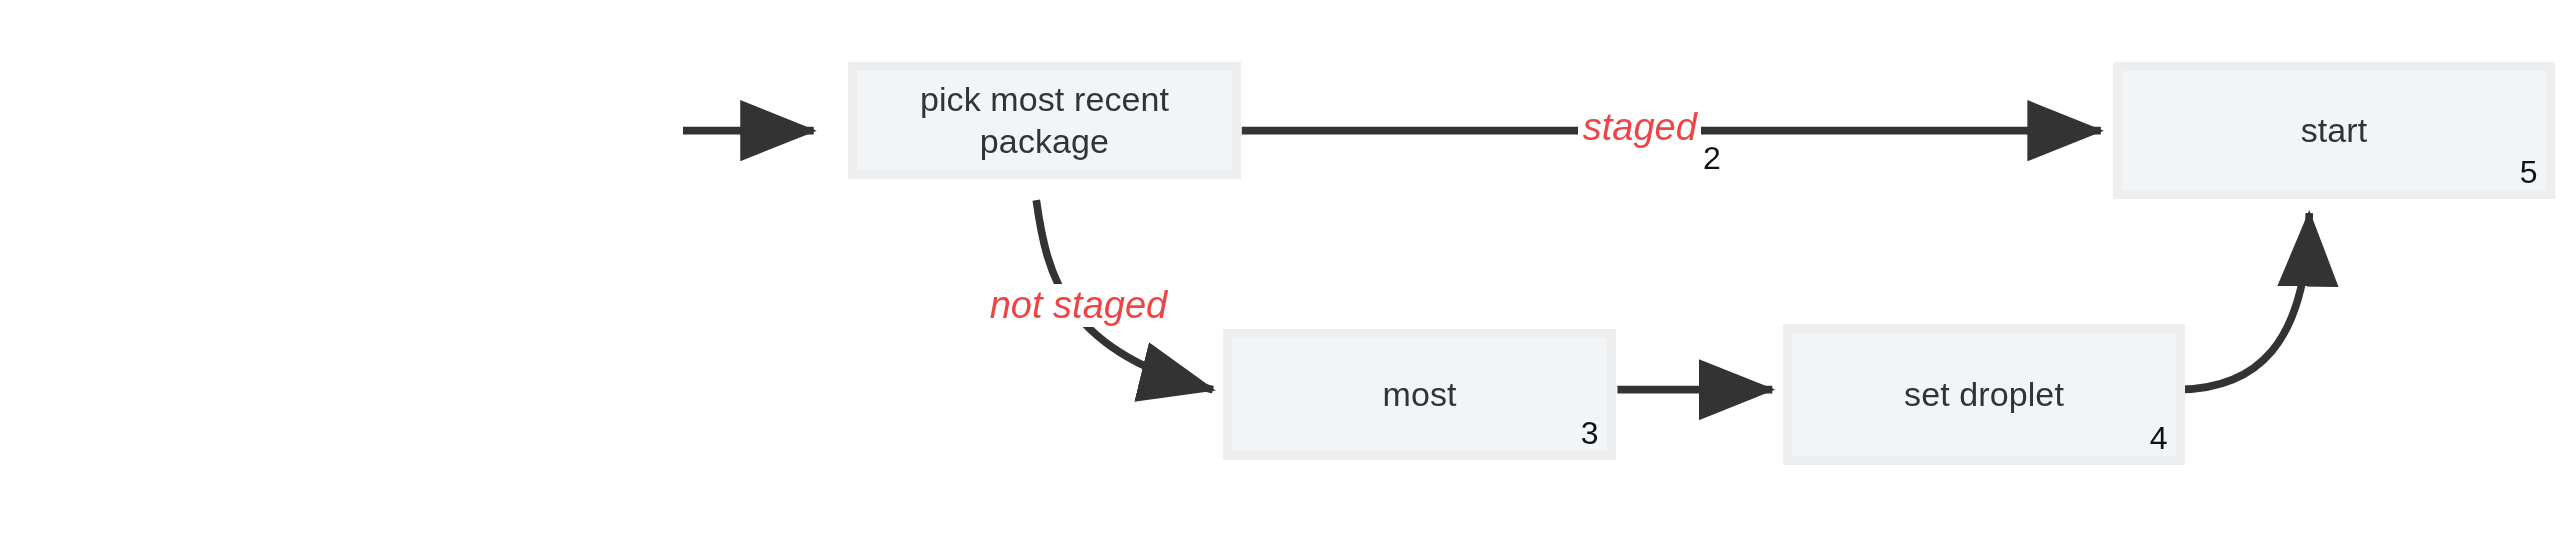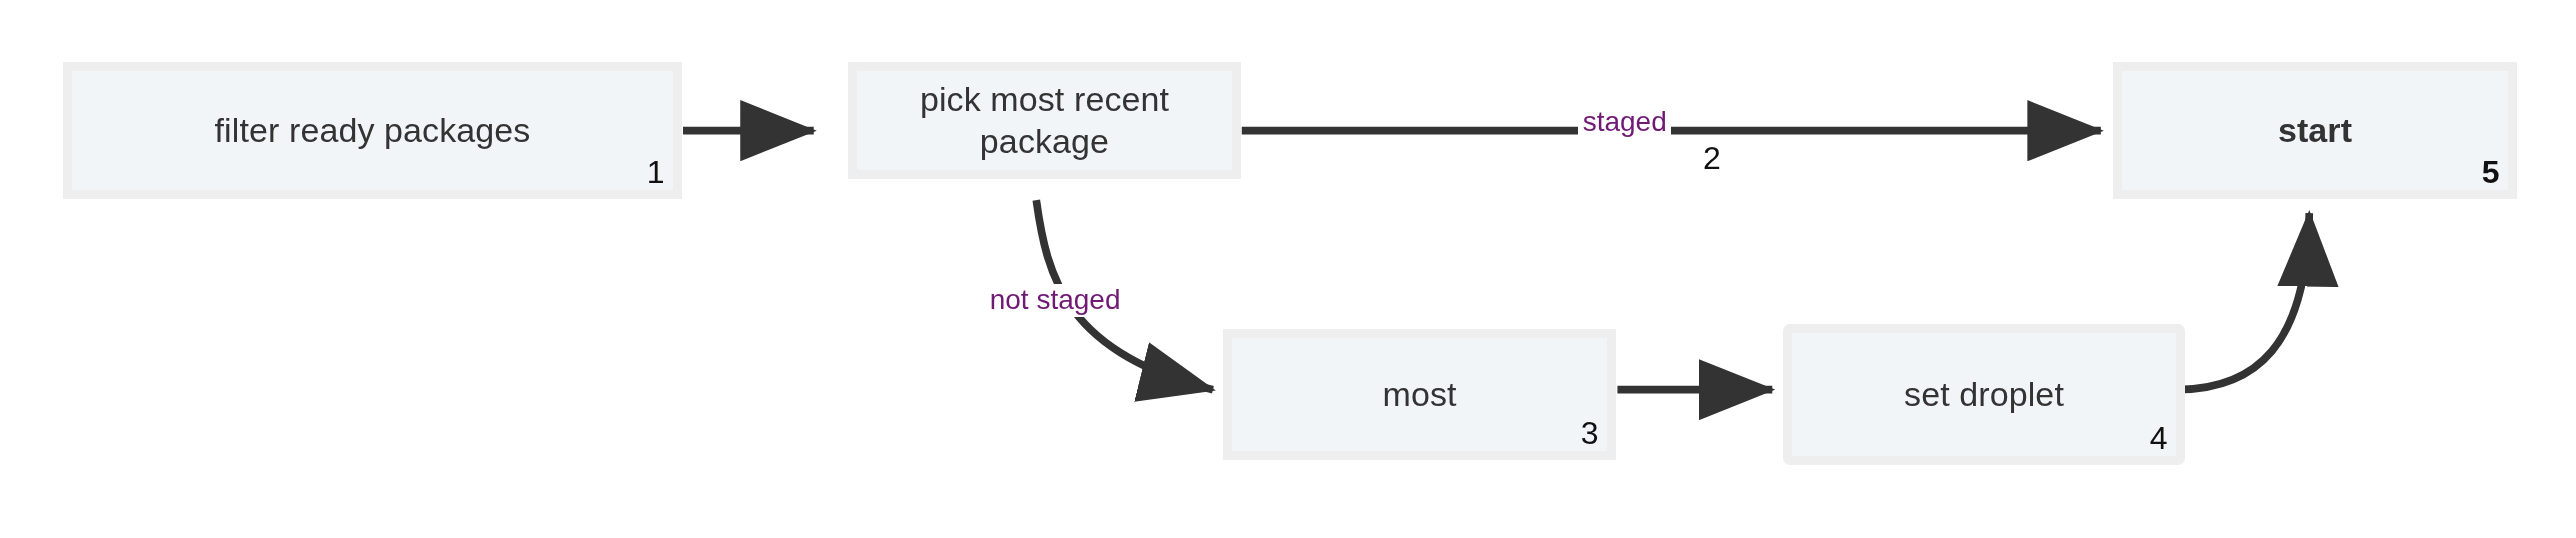--- a/index.html
+++ b/index.html
@@ -50,26 +50,27 @@
   .node-id {
     position: absolute;
     right: 8.2px;
     bottom: 1.2px;
     color: #111111;
     font-size: 32px;
     line-height: 1;
   }
   .edge-label {
     position: absolute;
-    color: #701a75;
-    font-size: 28px;
+    color: #ef4444;
+    font-size: 38px;
     line-height: 1;
     white-space: nowrap;
     background: #ffffff;
     padding: 2.4px 4.7px;
+    font-style: italic;
   }
   .edge-id {
     position: absolute;
     color: #111111;
     font-size: 32px;
     line-height: 1;
     white-space: nowrap;
   }
 </style>
 </head>
@@ -88,49 +89,43 @@
 
     <path d="M2109,222 L3568,222" stroke="#333333" stroke-width="13" fill="none" marker-end="url(#arrowhead)"></path>
 
     <path d="M1760,340 C1778,470 1810,600 2060,662" stroke="#333333" stroke-width="13" fill="none" marker-end="url(#arrowhead)"></path>
 
     <path d="M2747,662 L3010,662" stroke="#333333" stroke-width="13" fill="none" marker-end="url(#arrowhead)"></path>
 
     <path d="M3700,662 C3830,660 3918,590 3922,362" stroke="#333333" stroke-width="13" fill="none" marker-end="url(#arrowhead)"></path>
   </svg>
 
-  <div class="node" style="left:63px; top:62px; width:619px; height:137px;">
-    <div class="node-inner">
-      <span class="node-label">filter ready packages</span>
-      <span class="node-id">1</span>
-    </div>
-  </div>
 
   <div class="node" style="left:848px; top:62px; width:393px; height:117px;">
     <div class="node-inner">
       <span class="node-label">pick most recent
 package</span>
     </div>
   </div>
 
   <div class="node" style="left:1223px; top:329px; width:393px; height:131px;">
     <div class="node-inner">
       <span class="node-label">most</span>
       <span class="node-id">3</span>
     </div>
   </div>
 
-  <div class="node" style="left:1783px; top:324px; width:402px; height:141px;border-radius:7px;">
+  <div class="node" style="left:1783px; top:324px; width:402px; height:141px;">
     <div class="node-inner">
       <span class="node-label">set droplet</span>
       <span class="node-id">4</span>
     </div>
   </div>
 
-  <div class="node" style="left:2113px; top:62px; width:404px; height:137px;font-weight:bold;">
+  <div class="node" style="left:2113px; top:62px; width:442px; height:137px;">
     <div class="node-inner">
       <span class="node-label">start</span>
       <span class="node-id">5</span>
     </div>
   </div>
 
   <div class="edge-label" style="left:1578px; top:106px;">staged</div>
   <div class="edge-id" style="left:1703px; top:142px;">2</div>
 
   <div class="edge-label" style="left:970px; top:284px;margin-left:15px;">not staged</div>

